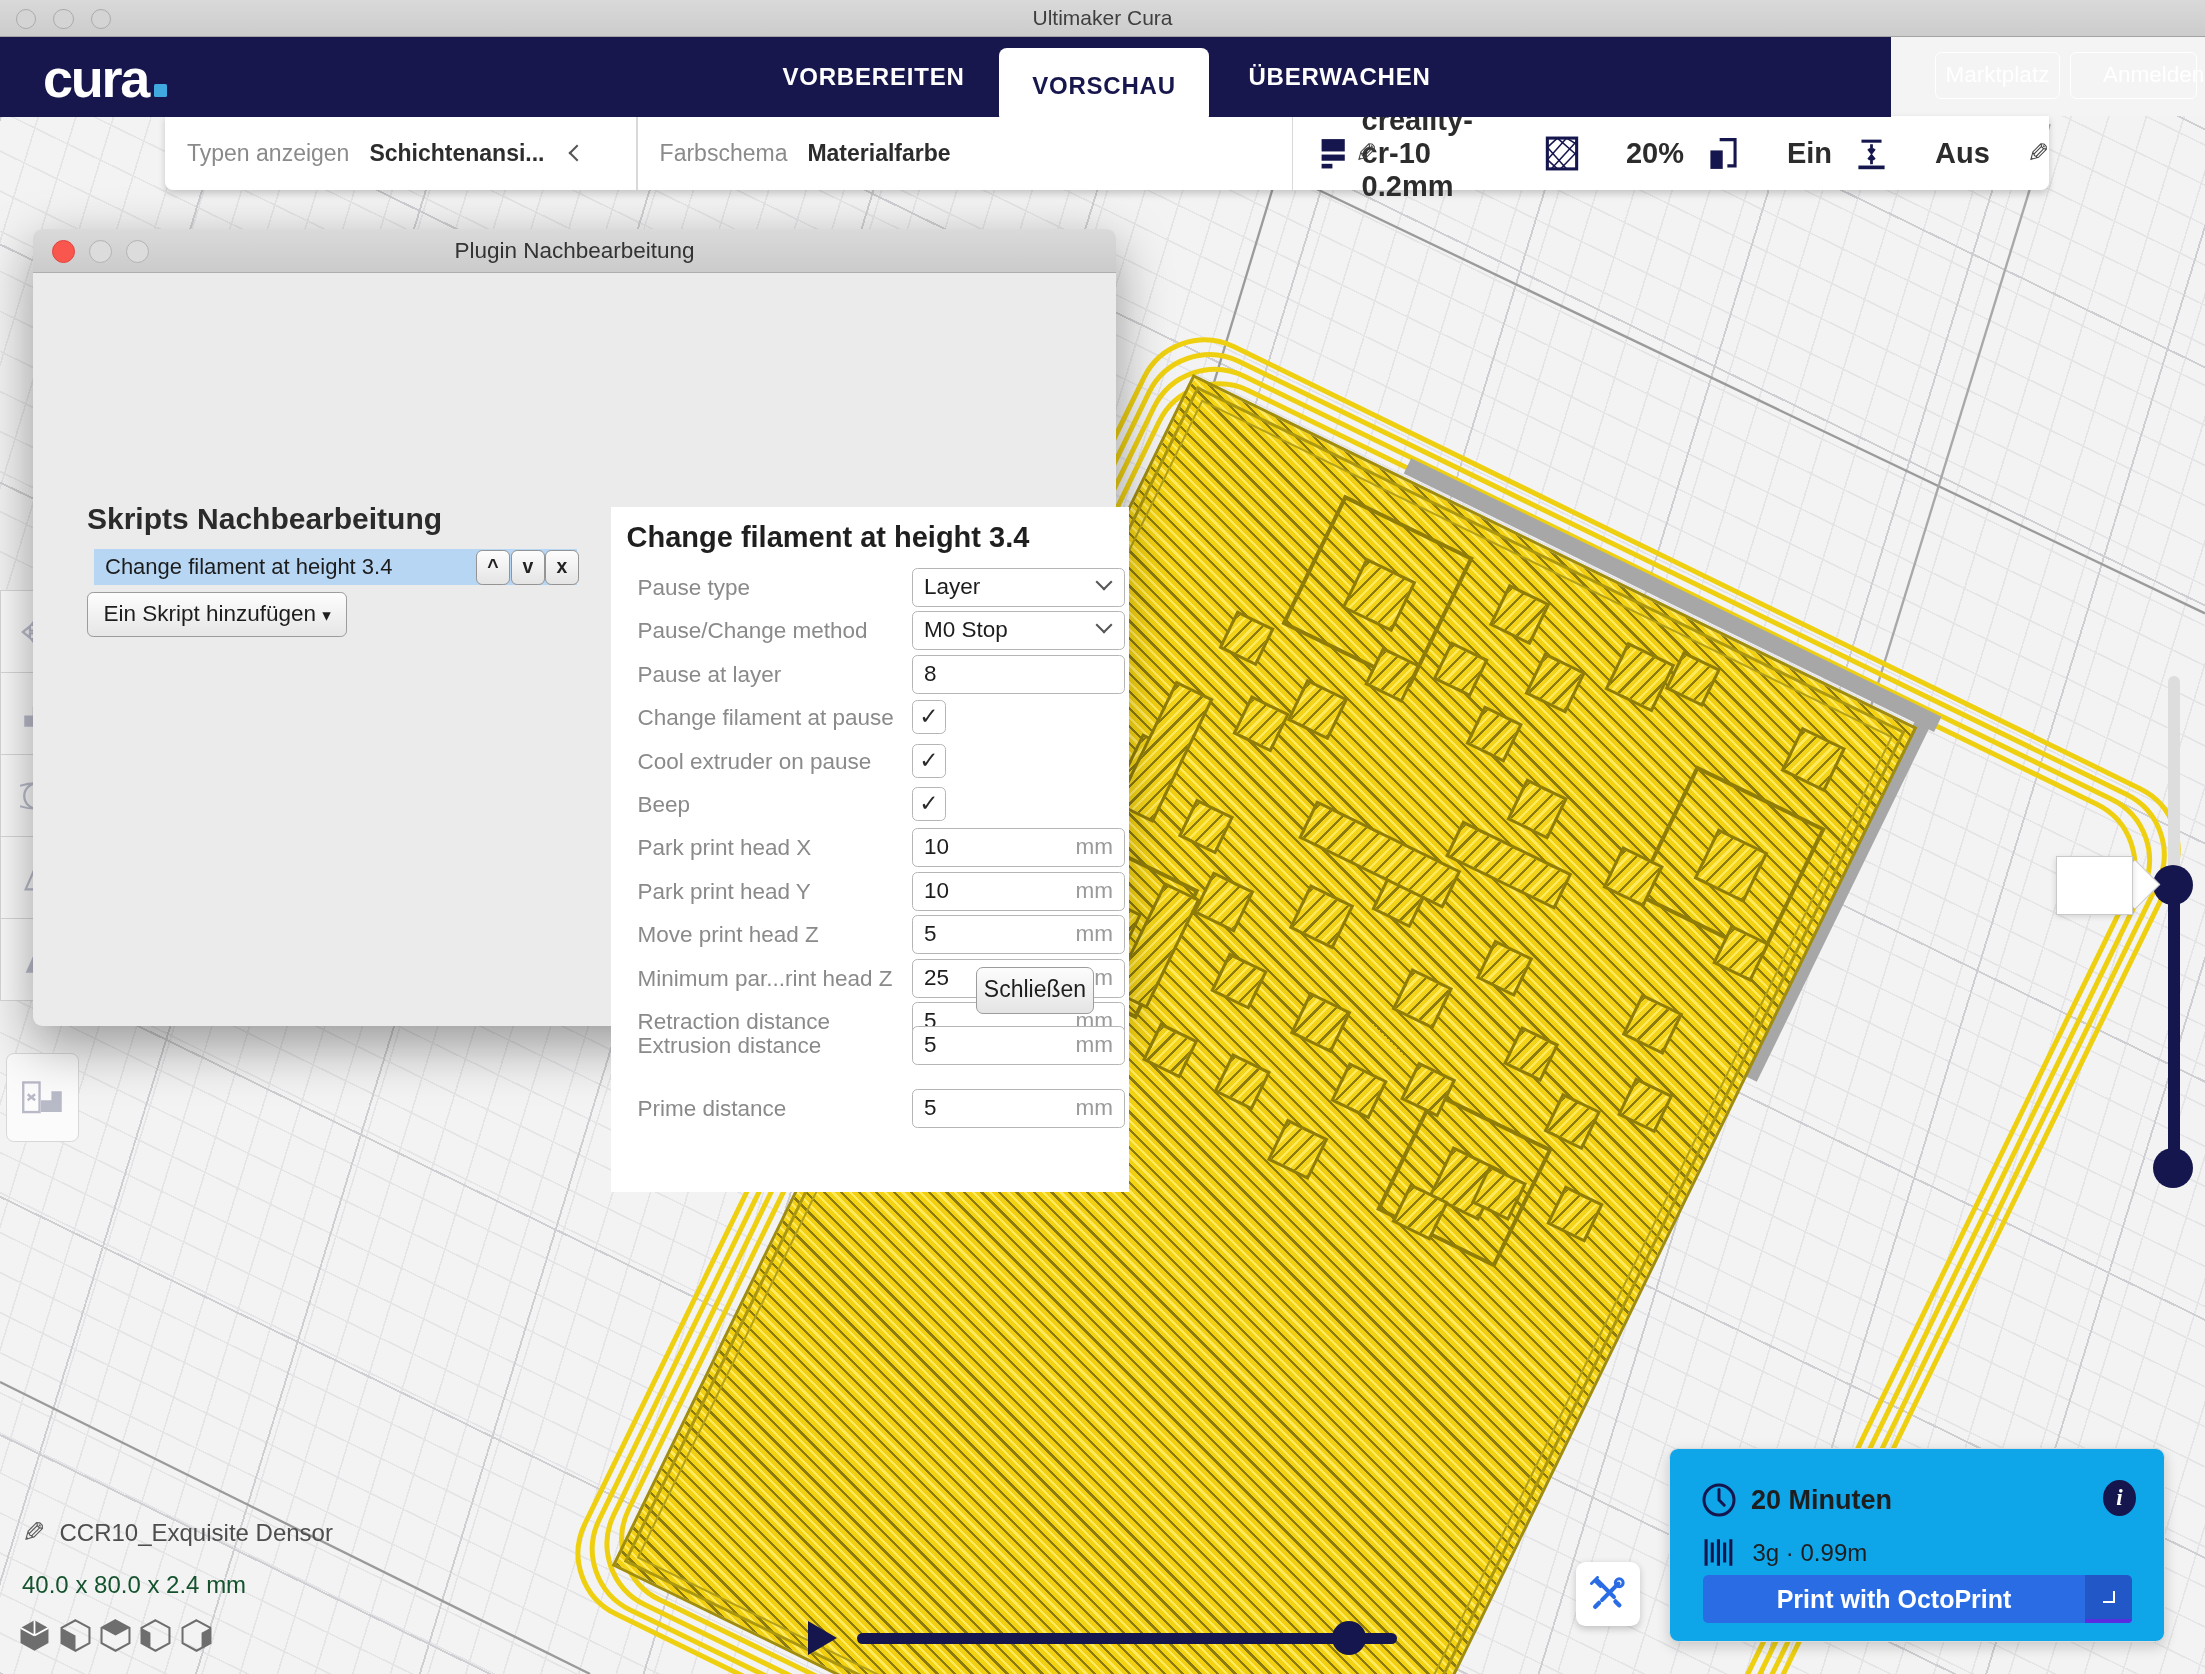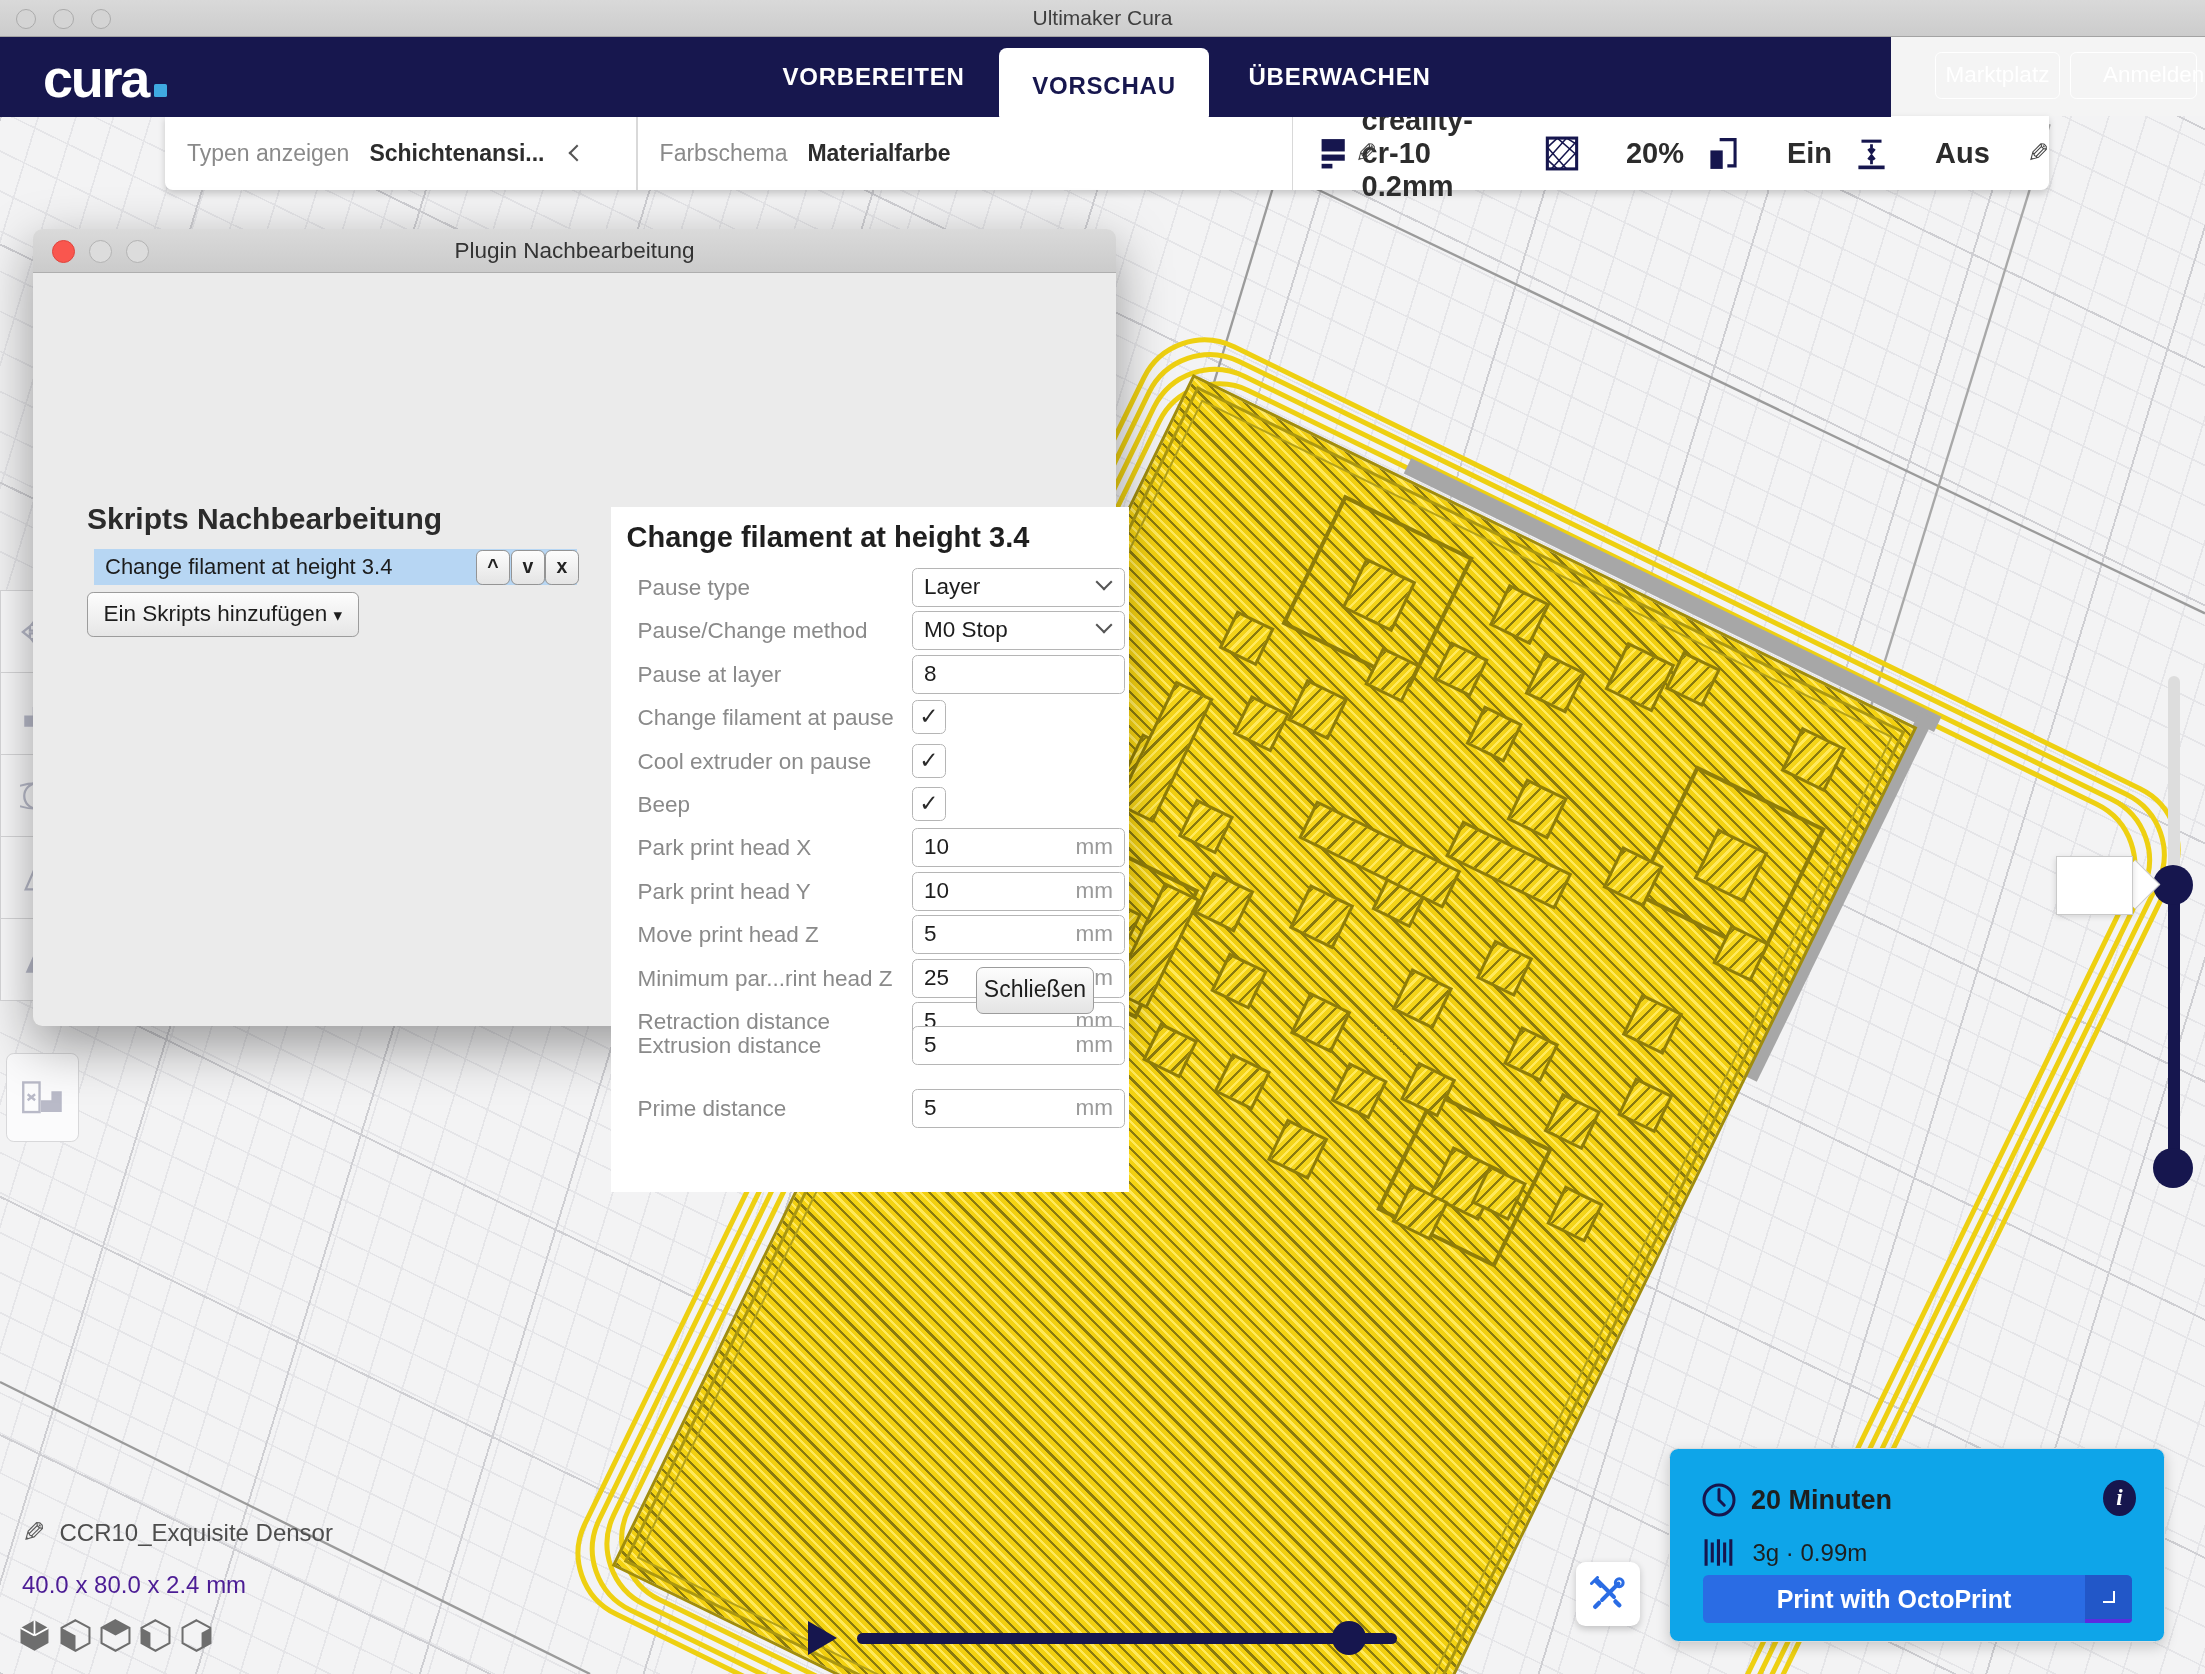--- a/index.html
+++ b/index.html
@@ -130,21 +130,21 @@
   .layer-flag{position:absolute;left:2056px;top:856px;width:75px;height:57px;background:#fff;
     border:0.8px solid #c9c9c9;z-index:22;box-shadow:0 2.3px 6.2px rgba(0,0,0,.15);}
   .layer-flag-tip{position:absolute;left:2118px;top:867px;width:34px;height:34px;background:#fff;
     border-top:0.8px solid #c9c9c9;border-right:0.8px solid #c9c9c9;transform:rotate(45deg);z-index:21;}
   .layer-flag-num{position:absolute;left:0;top:0;width:75px;height:57px;text-align:center;line-height:57px;
     font-size:28px;color:#1d1d1d;z-index:23;}
   
   .model-info{position:absolute;left:22px;top:1516px;z-index:15;color:#4d4d4d;}
   .model-name-row{display:flex;align-items:center;}
   .model-name{font-size:24px;margin-left:14px;color:#4d4d4d;}
-  .model-size{font-size:24px;margin-top:22px;color:#4c1d95;}
+  .model-size{font-size:24px;margin-top:22px;color:#14532d;}
   .view-cubes{position:absolute;left:19.4px;top:1619px;display:flex;gap:9.3px;z-index:15;}
   
   .play-btn{position:absolute;left:808px;top:1621px;width:0;height:0;z-index:25;
     border-left:29.5px solid #16164e;border-top:17px solid transparent;border-bottom:17px solid transparent;}
   .timeline{position:absolute;left:857px;top:1633px;width:540px;height:11px;background:#16164e;
     border-radius:5.4px;z-index:25;}
   .timeline-knob{position:absolute;left:1332px;top:1621px;width:34px;height:34px;border-radius:50%;
     background:#16164e;z-index:26;}
   
   .wrench-btn{position:absolute;left:1576px;top:1562px;width:64px;height:64px;background:#fff;
@@ -366,21 +366,21 @@
   <div class="dlg-left-heading">Skripts Nachbearbeitung</div>
 
   <div class="script-row">
     <span class="script-row-label">Change filament at height 3.4</span>
   </div>
   <div class="mini-btn" style="left:443px;">^</div>
   <div class="mini-btn" style="left:478px;">v</div>
   <div class="mini-btn" style="left:512px;">x</div>
 
   <div class="add-script-btn">
-    <span>Ein Skripts hinzufügen</span><span class="add-caret">▾</span>
+    <span>Ein Skript hinzufügen</span><span class="add-caret">▾</span>
   </div>
 
   <div class="dlg-panel">
     <div class="panel-heading">Change filament at height 3.4</div>
 
     <div class="prow" style="top:61px;">
       <span class="prow-label">Pause type</span>
       <div class="pctrl">
         <span class="val">Layer</span>
           <span class="chev chev-down sel-chev"></span>

